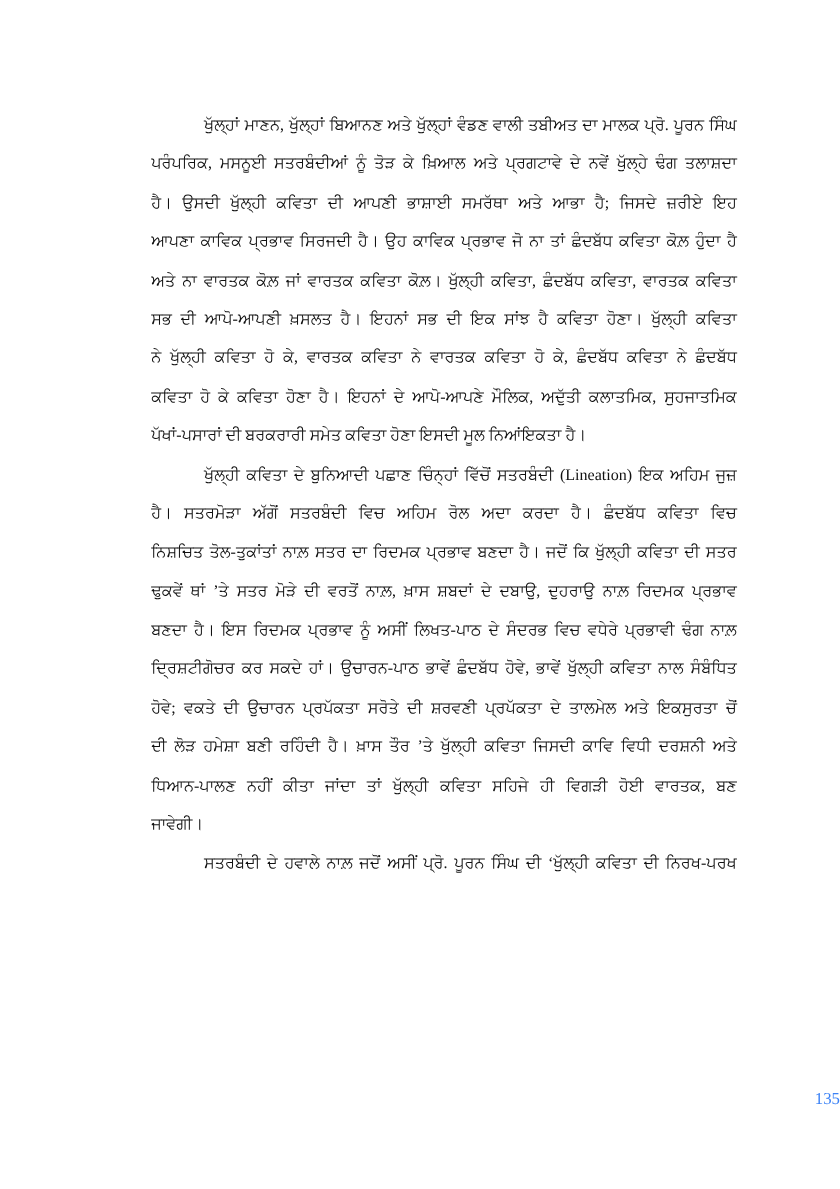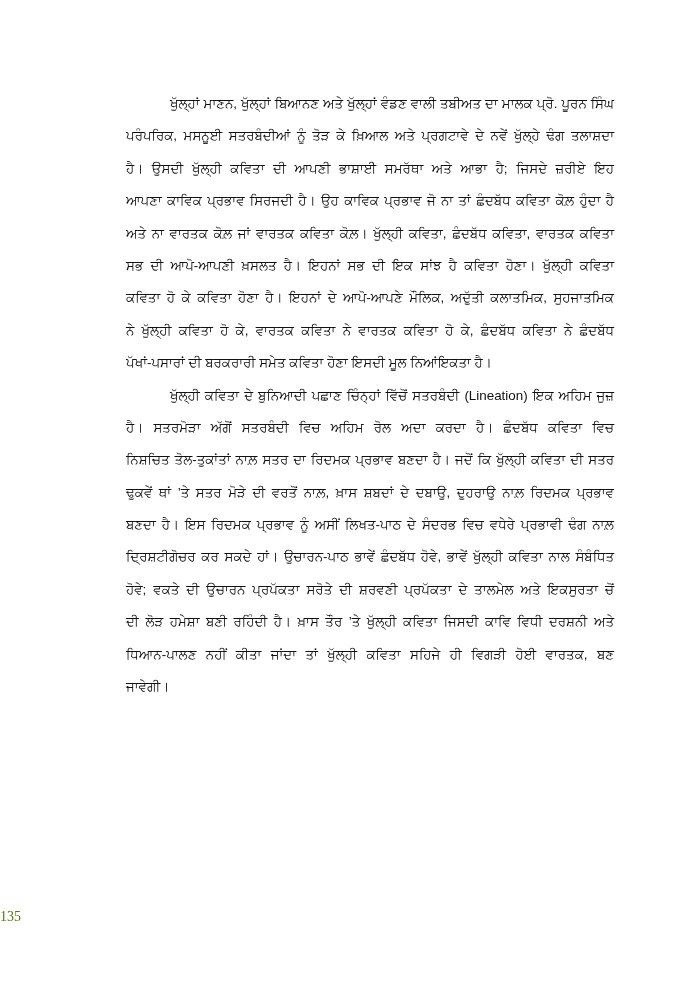--- a/index.html
+++ b/index.html
@@ -3,72 +3,73 @@
 <meta charset="utf-8">
 <style>
   html, body { margin: 0; padding: 0; background: #ffffff; }
   body { width: 700px; height: 991px; position: relative; overflow: hidden; }
   .page {
     position: absolute;
     left: 126px;
     top: 88px;
     width: 488px;
     color: #111111;
-    font-family: Liberation Sans, sans-serif;
+    font-family: Liberation Serif, serif;
     font-size: 13.4px;
     line-height: 32.4px;
   }
   .line {
     display: block;
     white-space: nowrap;
     text-align: justify;
     text-align-last: justify;
     height: 32.4px;
     overflow: visible;
   }
   .line.indent { padding-left: 44px; }
   .line.last { text-align-last: left; }
   .page-number {
     position: absolute;
     left: 0; right: 0;
     top: 909px;
-    text-align: left;
+    text-align: right;
     font-family: "Liberation Serif", serif;
     font-size: 14px;
-    color: #4d7c0f;
+    color: #3b82f6;
   }
 </style>
 </head>
 <body>
 
 <div class="page">
 
   <div>
     <span class="line indent">ਖੁੱਲ੍ਹਾਂ ਮਾਣਨ, ਖੁੱਲ੍ਹਾਂ ਬਿਆਨਣ ਅਤੇ ਖੁੱਲ੍ਹਾਂ ਵੰਡਣ ਵਾਲੀ ਤਬੀਅਤ ਦਾ ਮਾਲਕ ਪ੍ਰੋ. ਪੂਰਨ ਸਿੰਘ</span>
     <span class="line">ਪਰੰਪਰਿਕ, ਮਸਨੂਈ ਸਤਰਬੰਦੀਆਂ ਨੂੰ ਤੋੜ ਕੇ ਖ਼ਿਆਲ ਅਤੇ ਪ੍ਰਗਟਾਵੇ ਦੇ ਨਵੇਂ ਖੁੱਲ੍ਹੇ ਢੰਗ ਤਲਾਸ਼ਦਾ</span>
     <span class="line">ਹੈ। ਉਸਦੀ ਖੁੱਲ੍ਹੀ ਕਵਿਤਾ ਦੀ ਆਪਣੀ ਭਾਸ਼ਾਈ ਸਮਰੱਥਾ ਅਤੇ ਆਭਾ ਹੈ; ਜਿਸਦੇ ਜ਼ਰੀਏ ਇਹ</span>
     <span class="line">ਆਪਣਾ ਕਾਵਿਕ ਪ੍ਰਭਾਵ ਸਿਰਜਦੀ ਹੈ। ਉਹ ਕਾਵਿਕ ਪ੍ਰਭਾਵ ਜੋ ਨਾ ਤਾਂ ਛੰਦਬੱਧ ਕਵਿਤਾ ਕੋਲ਼ ਹੁੰਦਾ ਹੈ</span>
     <span class="line">ਅਤੇ ਨਾ ਵਾਰਤਕ ਕੋਲ਼ ਜਾਂ ਵਾਰਤਕ ਕਵਿਤਾ ਕੋਲ਼। ਖੁੱਲ੍ਹੀ ਕਵਿਤਾ, ਛੰਦਬੱਧ ਕਵਿਤਾ, ਵਾਰਤਕ ਕਵਿਤਾ</span>
     <span class="line">ਸਭ ਦੀ ਆਪੋ-ਆਪਣੀ ਖ਼ਸਲਤ ਹੈ। ਇਹਨਾਂ ਸਭ ਦੀ ਇਕ ਸਾਂਝ ਹੈ ਕਵਿਤਾ ਹੋਣਾ। ਖੁੱਲ੍ਹੀ ਕਵਿਤਾ</span>
+    <span class="line">ਨੇ ਖੁੱਲ੍ਹੀ ਕਵਿਤਾ ਹੋ ਕੇ, ਵਾਰਤਕ ਕਵਿਤਾ ਨੇ ਵਾਰਤਕ ਕਵਿਤਾ ਹੋ ਕੇ, ਛੰਦਬੱਧ ਕਵਿਤਾ ਨੇ ਛੰਦਬੱਧ</span>
     <span class="line">ਕਵਿਤਾ ਹੋ ਕੇ ਕਵਿਤਾ ਹੋਣਾ ਹੈ। ਇਹਨਾਂ ਦੇ ਆਪੋ-ਆਪਣੇ ਮੌਲਿਕ, ਅਦੁੱਤੀ ਕਲਾਤਮਿਕ, ਸੁਹਜਾਤਮਿਕ</span>
-    <span class="line">ਨੇ ਖੁੱਲ੍ਹੀ ਕਵਿਤਾ ਹੋ ਕੇ, ਵਾਰਤਕ ਕਵਿਤਾ ਨੇ ਵਾਰਤਕ ਕਵਿਤਾ ਹੋ ਕੇ, ਛੰਦਬੱਧ ਕਵਿਤਾ ਨੇ ਛੰਦਬੱਧ</span>
     <span class="line last">ਪੱਖਾਂ-ਪਸਾਰਾਂ ਦੀ ਬਰਕਰਾਰੀ ਸਮੇਤ ਕਵਿਤਾ ਹੋਣਾ ਇਸਦੀ ਮੂਲ ਨਿਆਂਇਕਤਾ ਹੈ।</span>
   </div>
 
   <div>
     <span class="line indent">ਖੁੱਲ੍ਹੀ ਕਵਿਤਾ ਦੇ ਬੁਨਿਆਦੀ ਪਛਾਣ ਚਿੰਨ੍ਹਾਂ ਵਿੱਚੋਂ ਸਤਰਬੰਦੀ (Lineation) ਇਕ ਅਹਿਮ ਜੁਜ਼</span>
     <span class="line">ਹੈ। ਸਤਰਮੋੜਾ ਅੱਗੋਂ ਸਤਰਬੰਦੀ ਵਿਚ ਅਹਿਮ ਰੋਲ ਅਦਾ ਕਰਦਾ ਹੈ। ਛੰਦਬੱਧ ਕਵਿਤਾ ਵਿਚ</span>
     <span class="line">ਨਿਸ਼ਚਿਤ ਤੋਲ-ਤੁਕਾਂਤਾਂ ਨਾਲ਼ ਸਤਰ ਦਾ ਰਿਦਮਕ ਪ੍ਰਭਾਵ ਬਣਦਾ ਹੈ। ਜਦੋਂ ਕਿ ਖੁੱਲ੍ਹੀ ਕਵਿਤਾ ਦੀ ਸਤਰ</span>
     <span class="line">ਢੁਕਵੇਂ ਥਾਂ ’ਤੇ ਸਤਰ ਮੋੜੇ ਦੀ ਵਰਤੋਂ ਨਾਲ਼, ਖ਼ਾਸ ਸ਼ਬਦਾਂ ਦੇ ਦਬਾਉ, ਦੁਹਰਾਉ ਨਾਲ਼ ਰਿਦਮਕ ਪ੍ਰਭਾਵ</span>
     <span class="line">ਬਣਦਾ ਹੈ। ਇਸ ਰਿਦਮਕ ਪ੍ਰਭਾਵ ਨੂੰ ਅਸੀਂ ਲਿਖਤ-ਪਾਠ ਦੇ ਸੰਦਰਭ ਵਿਚ ਵਧੇਰੇ ਪ੍ਰਭਾਵੀ ਢੰਗ ਨਾਲ਼</span>
     <span class="line">ਦ੍ਰਿਸ਼ਟੀਗੋਚਰ ਕਰ ਸਕਦੇ ਹਾਂ। ਉਚਾਰਨ-ਪਾਠ ਭਾਵੇਂ ਛੰਦਬੱਧ ਹੋਵੇ, ਭਾਵੇਂ ਖੁੱਲ੍ਹੀ ਕਵਿਤਾ ਨਾਲ ਸੰਬੰਧਿਤ</span>
     <span class="line">ਹੋਵੇ; ਵਕਤੇ ਦੀ ਉਚਾਰਨ ਪ੍ਰਪੱਕਤਾ ਸਰੋਤੇ ਦੀ ਸ਼ਰਵਣੀ ਪ੍ਰਪੱਕਤਾ ਦੇ ਤਾਲਮੇਲ ਅਤੇ ਇਕਸੁਰਤਾ ਚੋਂ</span>
     <span class="line">ਦੀ ਲੋੜ ਹਮੇਸ਼ਾ ਬਣੀ ਰਹਿੰਦੀ ਹੈ। ਖ਼ਾਸ ਤੌਰ ’ਤੇ ਖੁੱਲ੍ਹੀ ਕਵਿਤਾ ਜਿਸਦੀ ਕਾਵਿ ਵਿਧੀ ਦਰਸ਼ਨੀ ਅਤੇ</span>
     <span class="line">ਧਿਆਨ-ਪਾਲਣ ਨਹੀਂ ਕੀਤਾ ਜਾਂਦਾ ਤਾਂ ਖੁੱਲ੍ਹੀ ਕਵਿਤਾ ਸਹਿਜੇ ਹੀ ਵਿਗੜੀ ਹੋਈ ਵਾਰਤਕ, ਬਣ</span>
     <span class="line last">ਜਾਵੇਗੀ।</span>
   </div>
 
   <div>
+    <span class="line indent">ਸਤਰਬੰਦੀ ਦੇ ਹਵਾਲੇ ਨਾਲ਼ ਜਦੋਂ ਅਸੀਂ ਪ੍ਰੋ. ਪੂਰਨ ਸਿੰਘ ਦੀ ‘ਖੁੱਲ੍ਹੀ ਕਵਿਤਾ ਦੀ ਨਿਰਖ-ਪਰਖ</span>
   </div>
 
 </div>
 
 <div class="page-number">135</div>
 
 </body></html>

